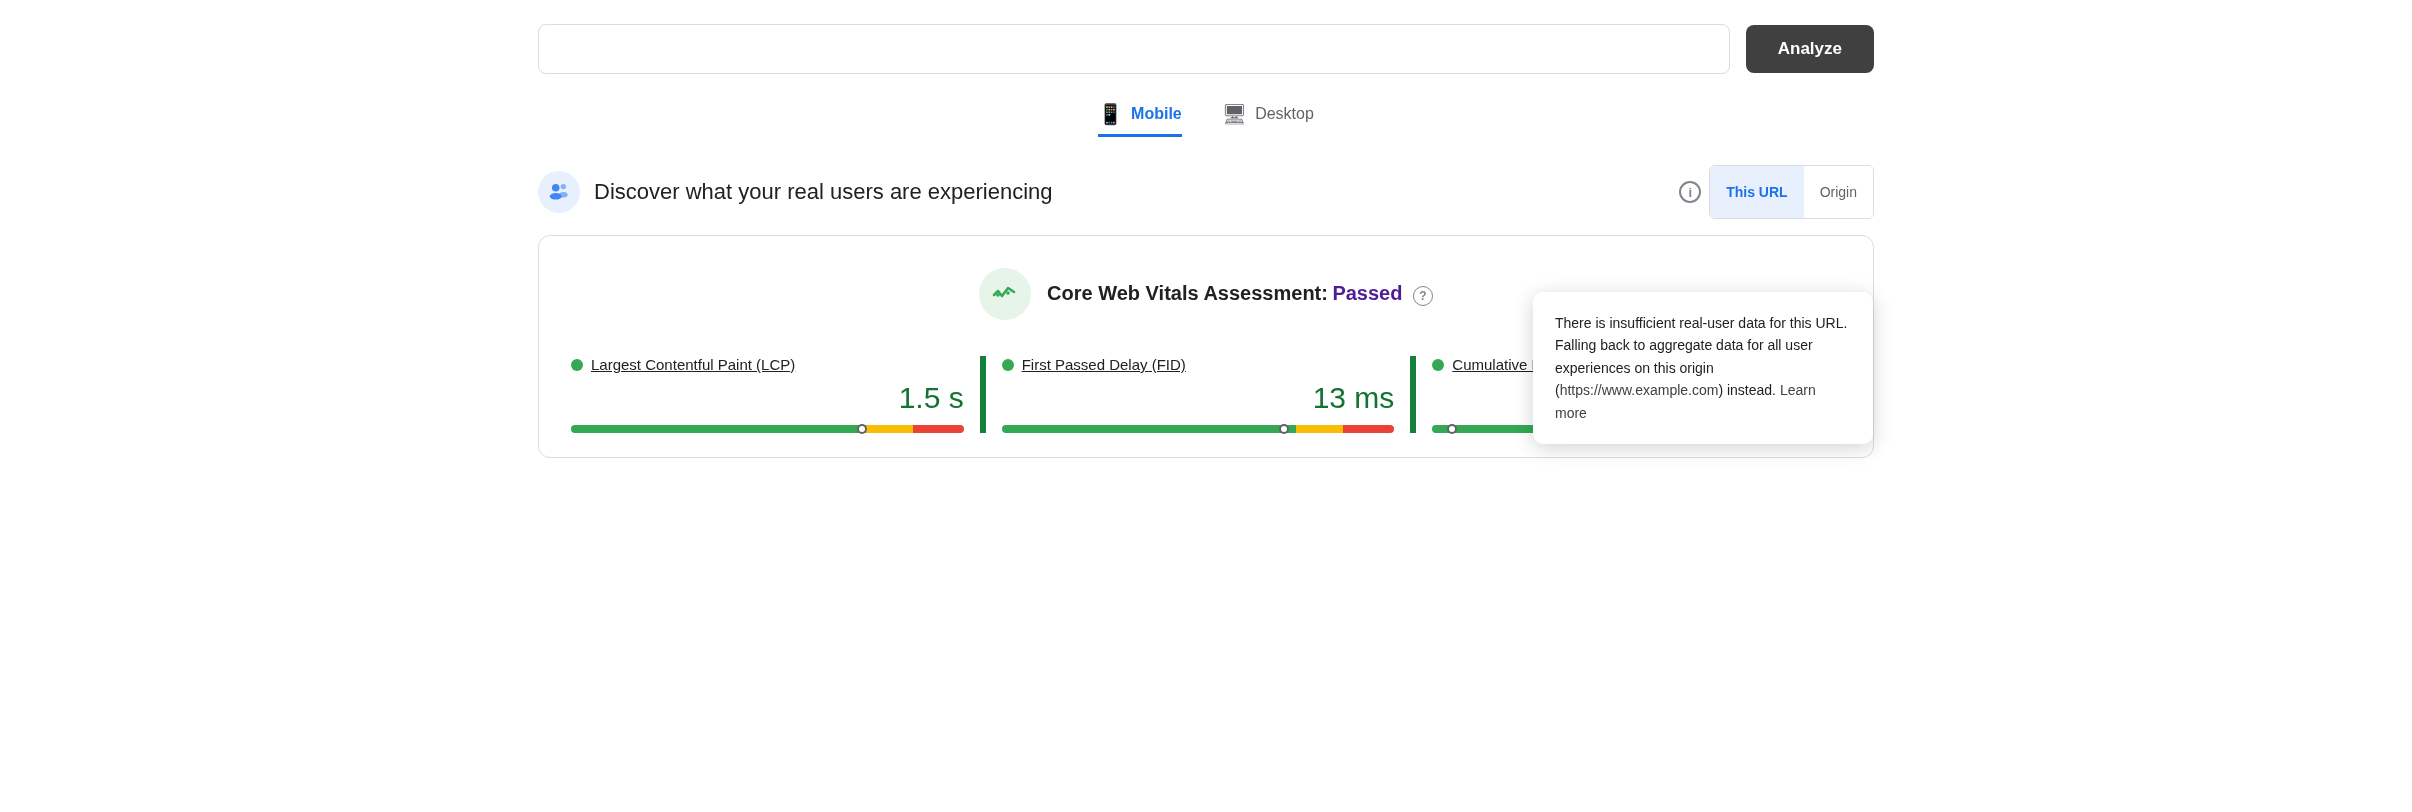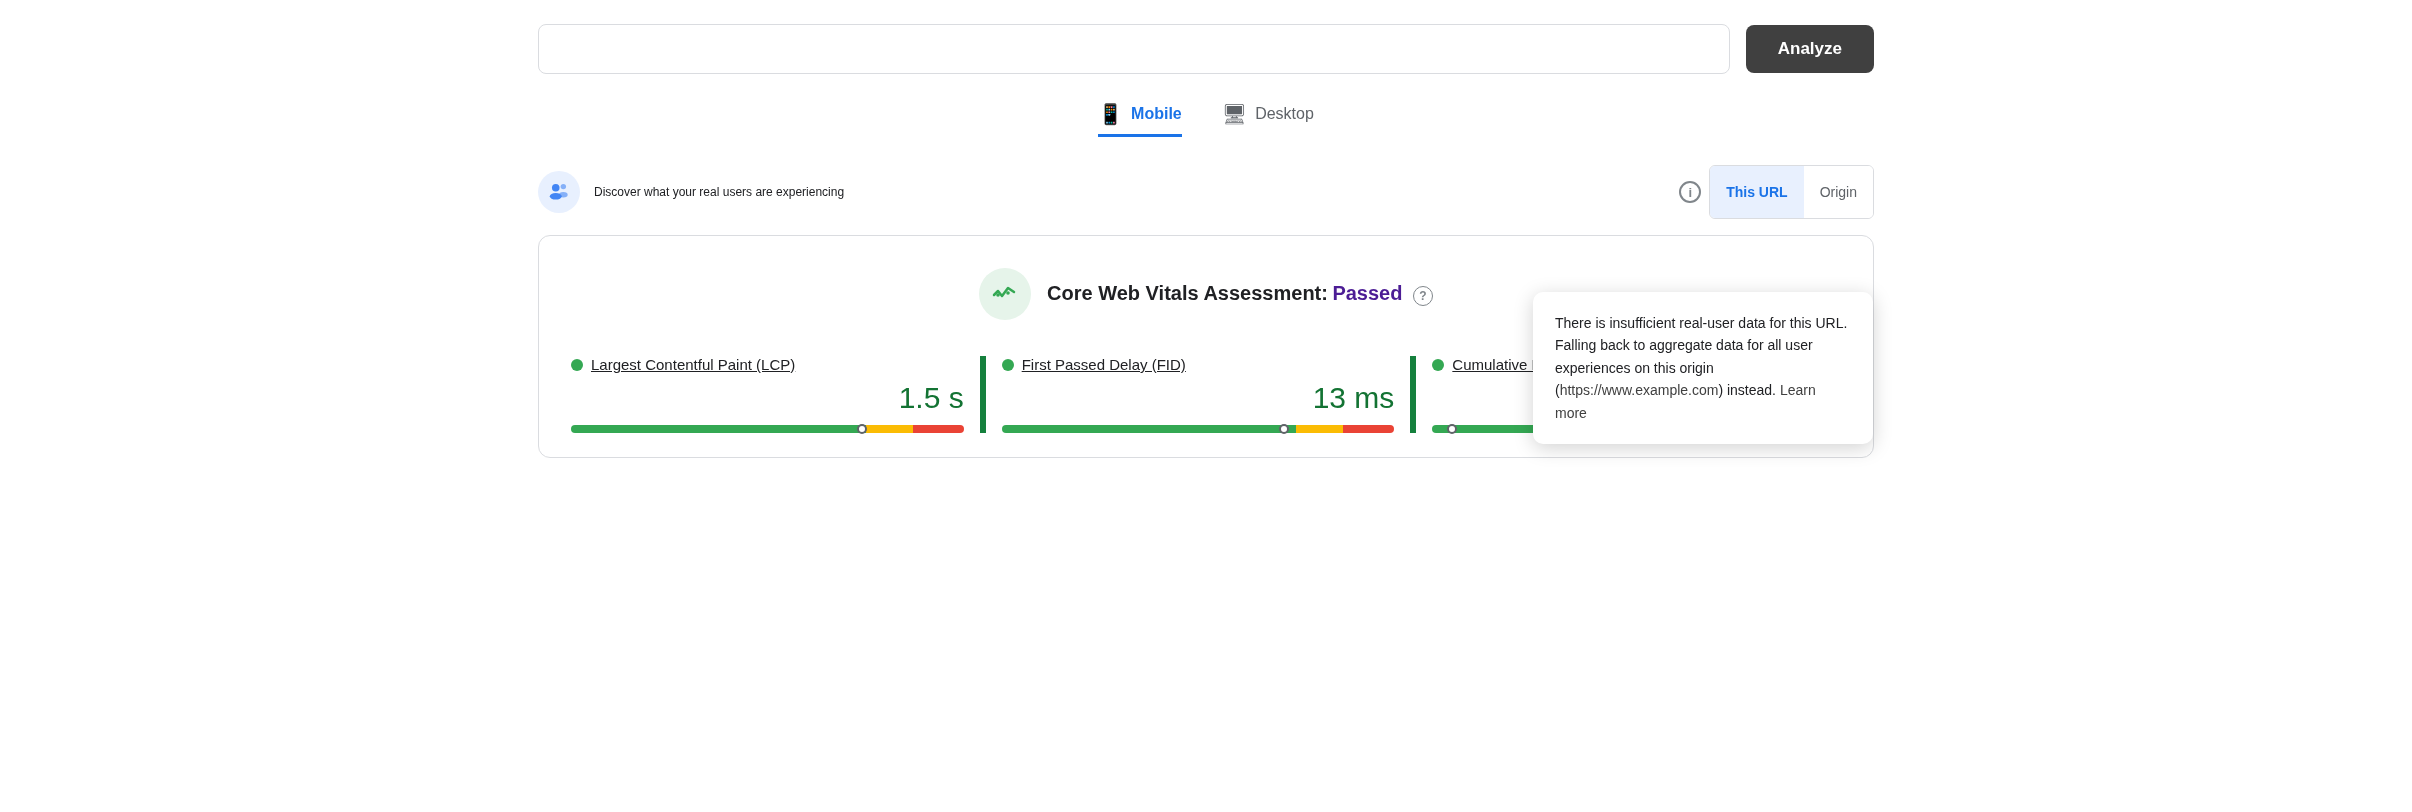--- a/index.html
+++ b/index.html
@@ -82,21 +82,21 @@
     .users-icon-circle {
       width: 42px;
       height: 42px;
       background: #e8f0fe;
       border-radius: 50%;
       display: flex;
       align-items: center;
       justify-content: center;
     }
     .section-title {
-      font-size: 12px;
+      font-size: 22px;
       font-weight: 500;
       color: #202124;
     }
     
     .url-origin-group {
       display: flex;
       align-items: center;
       gap: 8px;
       position: relative;
     }

